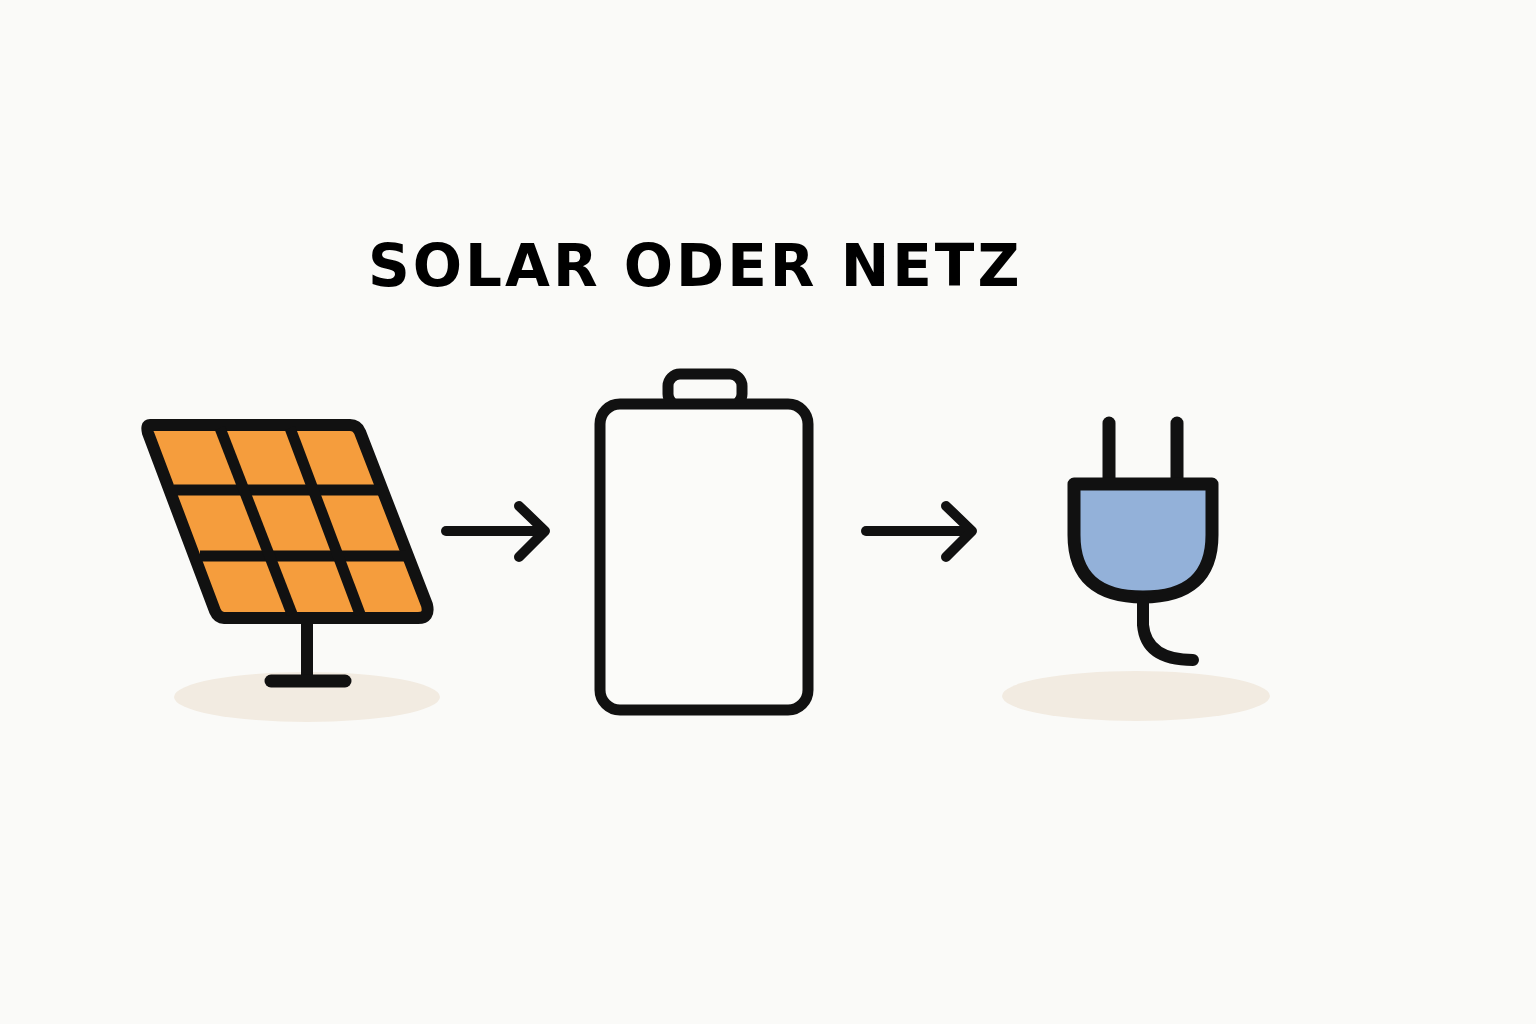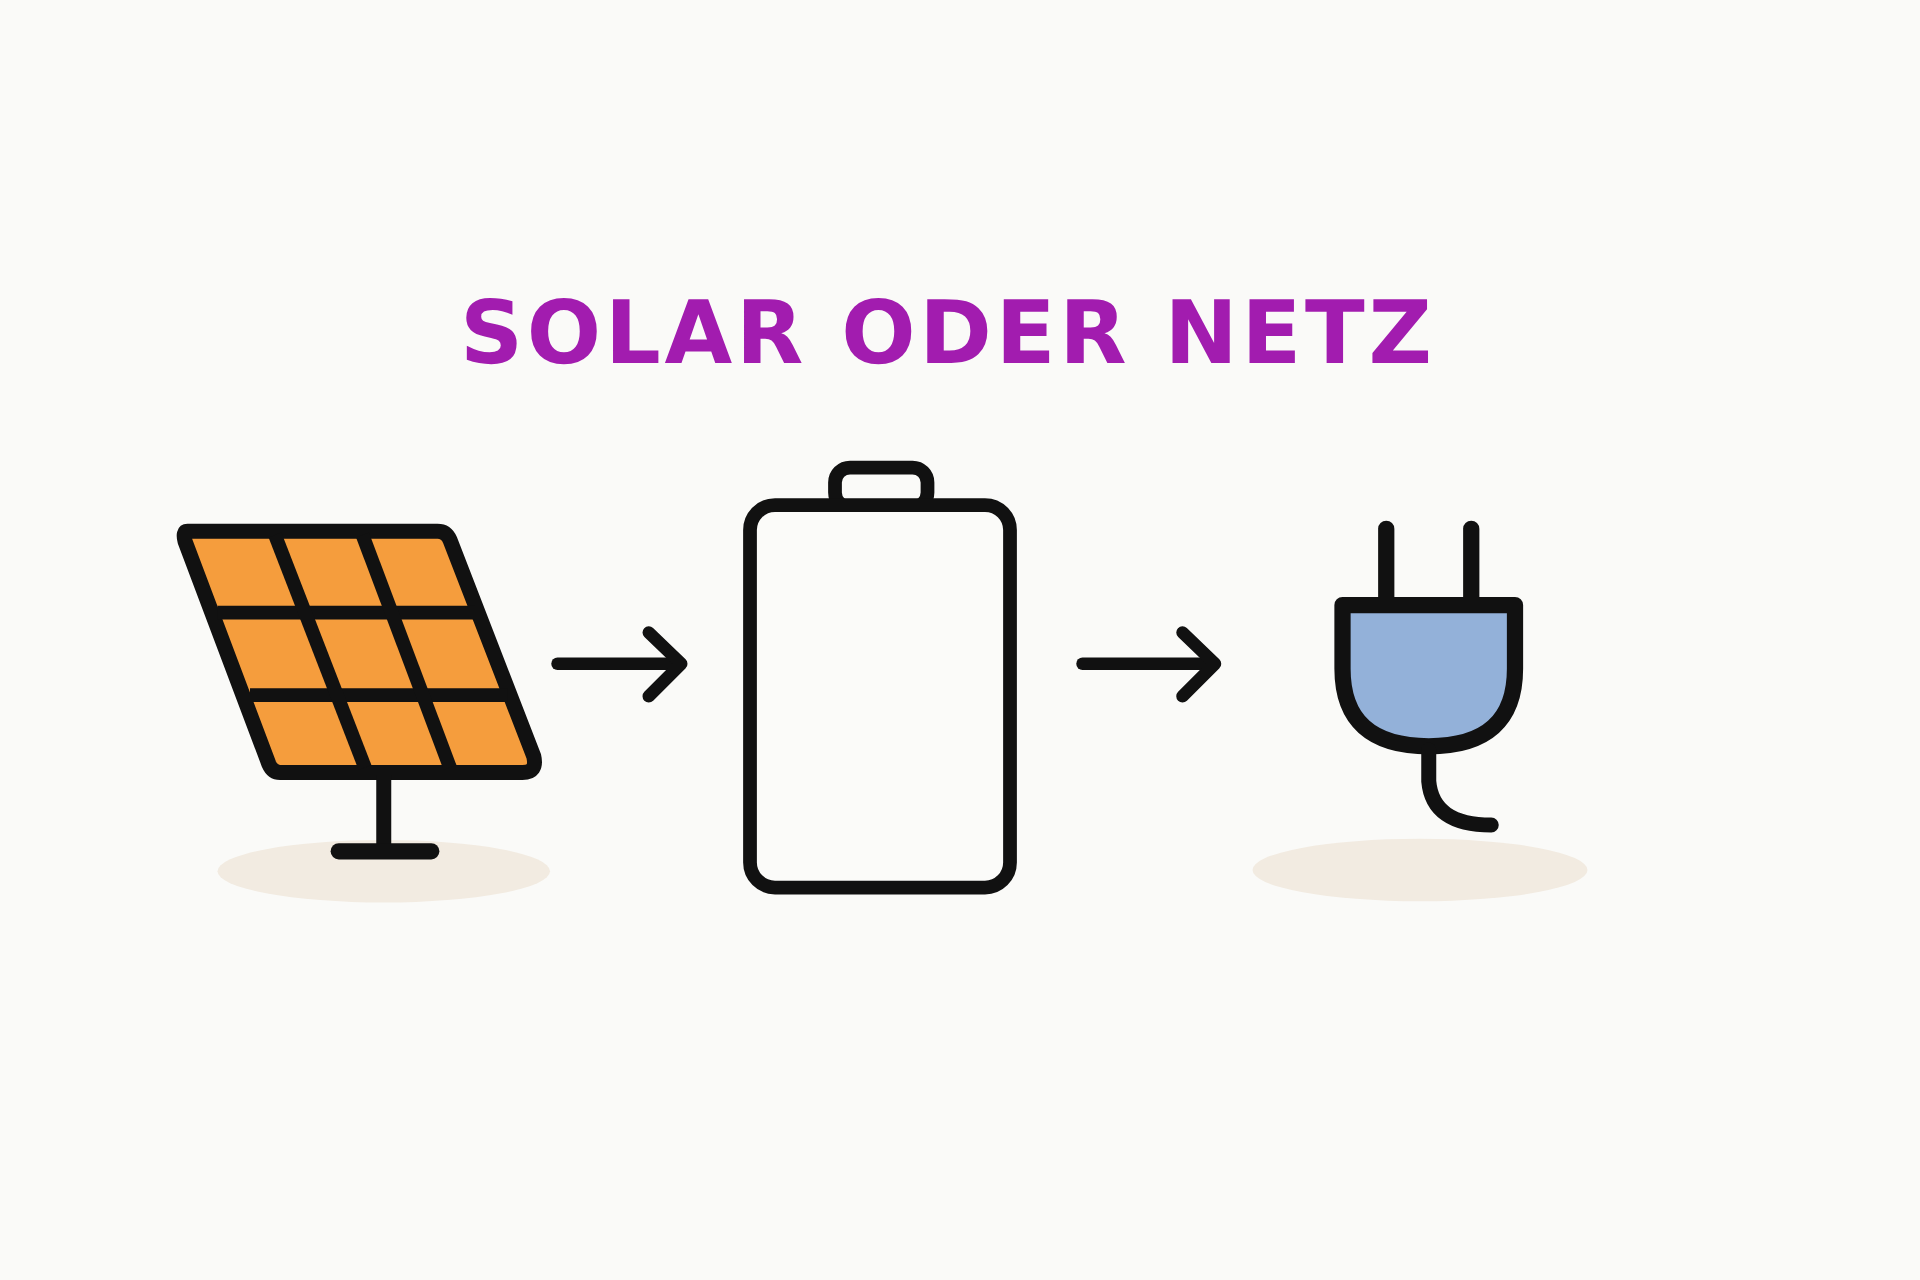--- a/index.html
+++ b/index.html
@@ -15,24 +15,24 @@
       width: 1536px;
       height: 1024px;
     }
     .title {
       position: absolute;
       left: 368px;
       top: 226px;
       margin: 0;
       font-family: "DejaVu Sans", sans-serif;
       font-weight: bold;
-      font-size: 70px;
+      font-size: 58px;
       letter-spacing: 3px;
       line-height: 80px;
-      color: #a21caf;
+      color: #000000;
       white-space: nowrap;
     }
     .layer {
       position: absolute;
       left: 0;
       top: 0;
     }
   </style>
 </head>
 <body>

